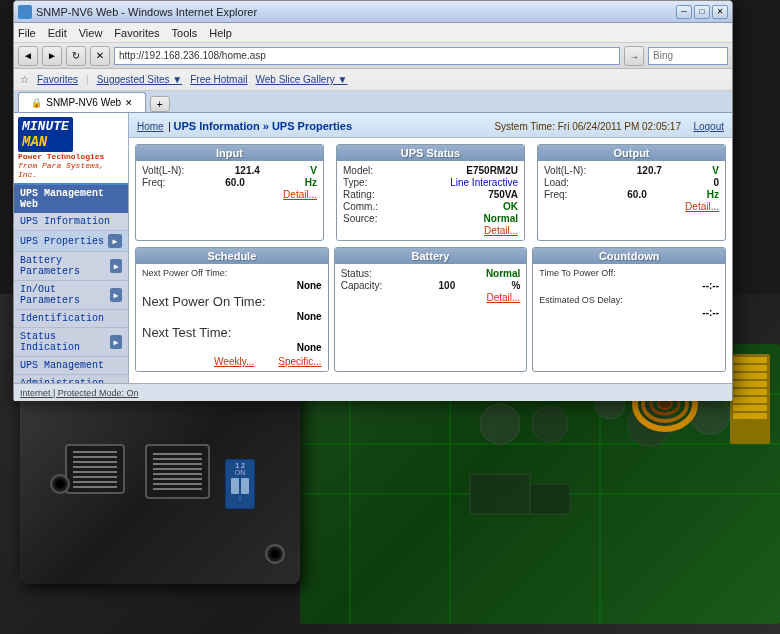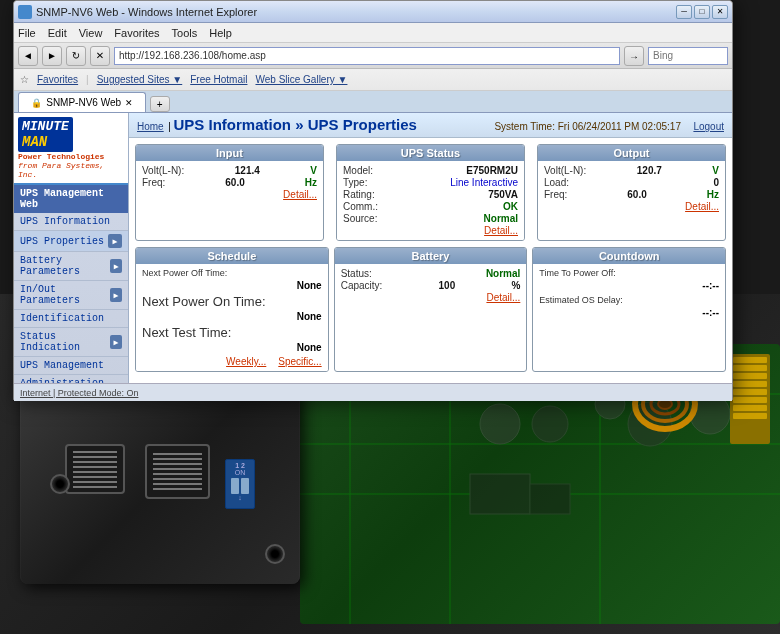--- a/index.html
+++ b/index.html
@@ -300,21 +300,21 @@
       display: flex;
       justify-content: space-between;
       align-items: center;
     }
     .home-link {
       font-size: 10px;
       color: #224488;
       text-decoration: underline;
     }
     .breadcrumb-text {
-      font-size: 15px;
+      font-size: 11px;
       font-weight: bold;
       color: #003399;
     }
     .system-time {
       font-size: 10px;
       color: #553300;
     }
     .logout-link {
       font-size: 10px;
       color: #224488;
@@ -560,21 +560,21 @@
 
         <div class="info-box">
           <div class="info-box-header">Schedule</div>
           <div class="info-box-content">
             <div style="font-size:9px;color:#333;margin-bottom:2px;">Next Power Off Time:</div>
             <div style="font-size:10px;font-weight:bold;text-align:right;margin-bottom:3px;">None</div>
             <div style="font-size:13px;color:#333;margin-bottom:2px;">Next Power On Time:</div>
             <div style="font-size:10px;font-weight:bold;text-align:right;margin-bottom:3px;">None</div>
             <div style="font-size:13px;color:#333;margin-bottom:2px;">Next Test Time:</div>
             <div style="font-size:10px;font-weight:bold;text-align:right;margin-bottom:3px;">None</div>
-            <div style="display:flex;gap:12px;justify-content:flex-end;">
+            <div style="display:flex;gap:24px;justify-content:flex-end;">
               <span class="detail-link">Weekly...</span>
               <span class="detail-link">Specific...</span>
             </div>
           </div>
         </div>
 
         <div class="info-box">
           <div class="info-box-header">Battery</div>
           <div class="info-box-content">
             <div class="info-row">

